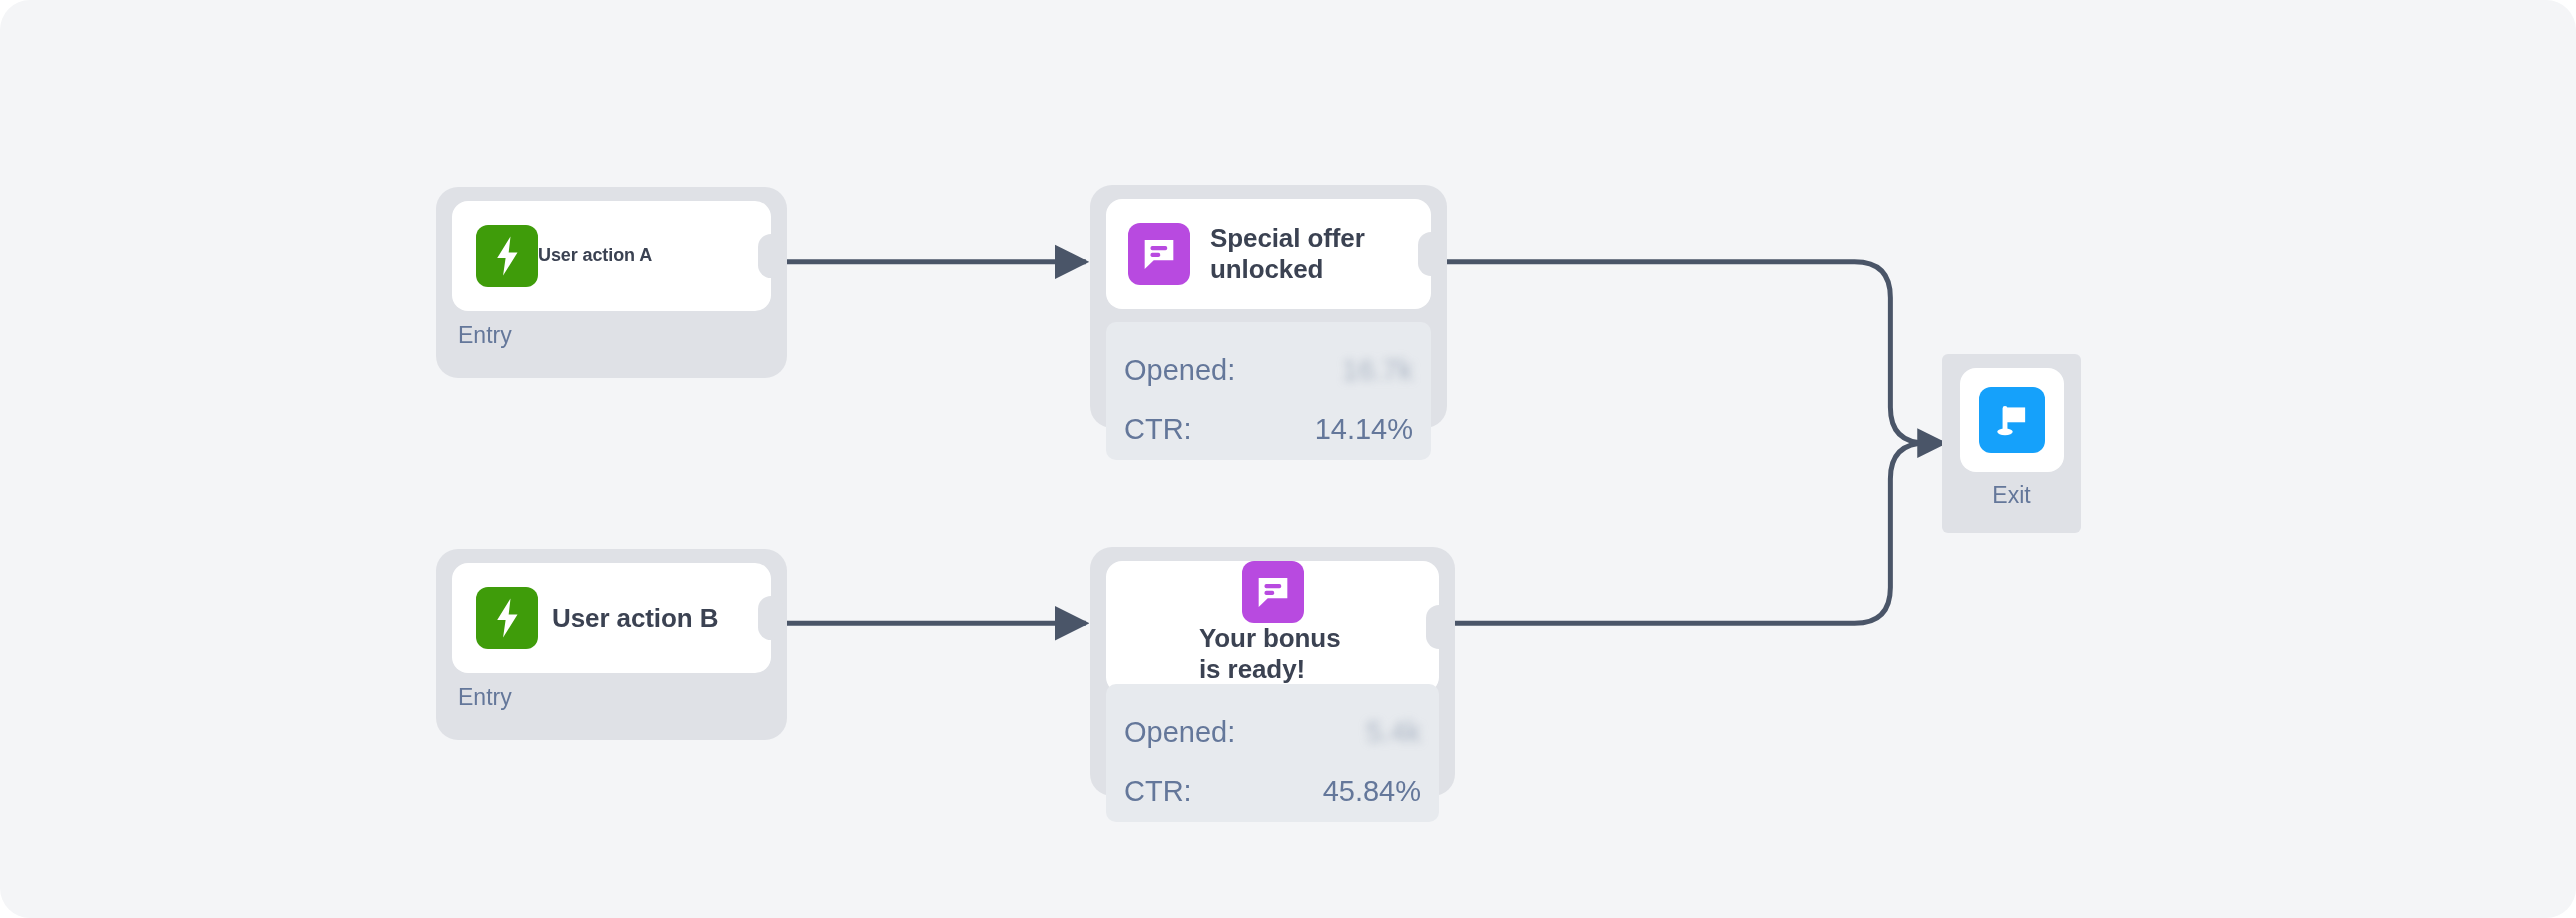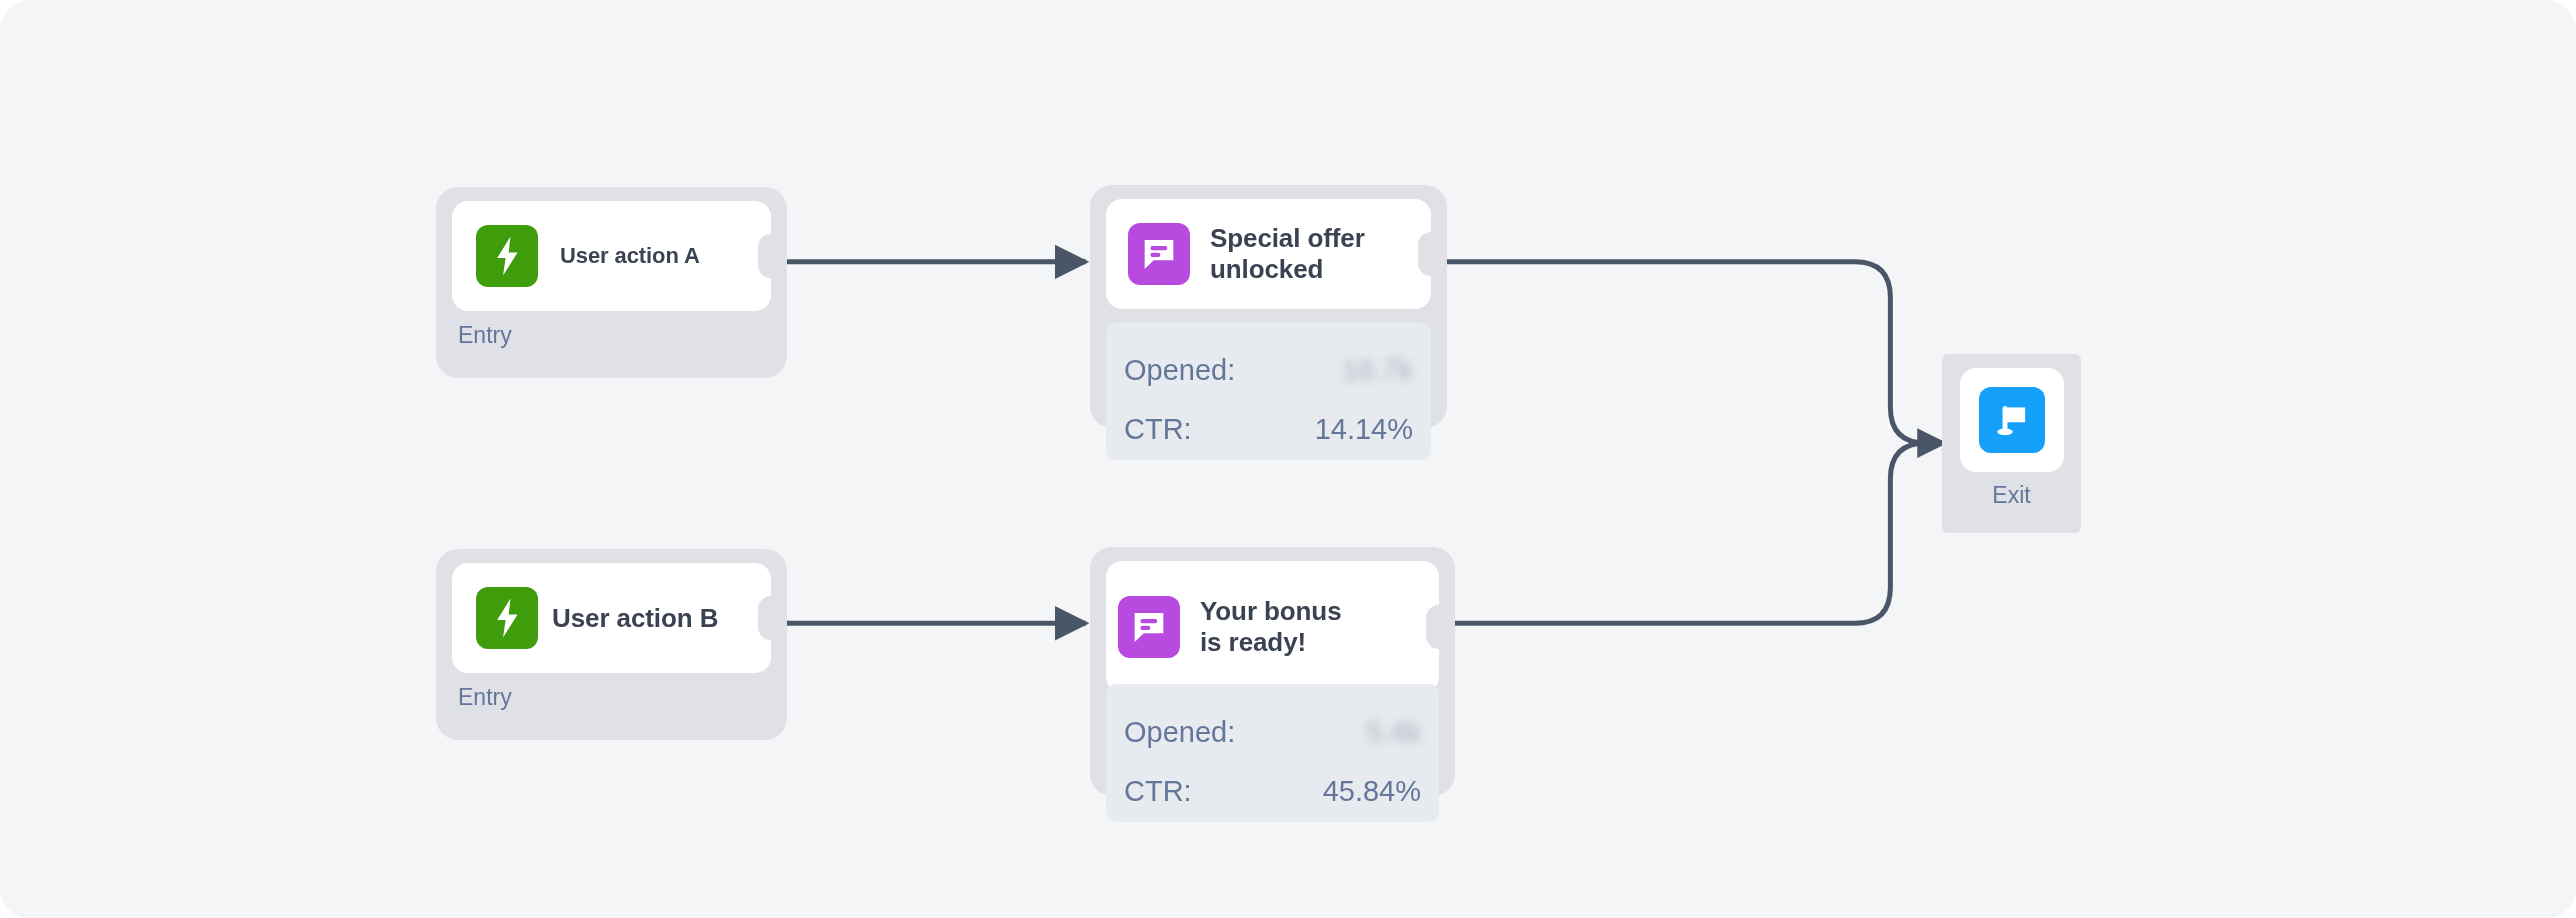--- a/index.html
+++ b/index.html
@@ -185,21 +185,21 @@
 
     <div class="card" style="left:16px; top:14px; width:319px; height:110px; padding:0 24px;">
       <div class="notch"></div>
 
       <div class="icon-tile green" style="width:62px; height:62px;">
         <svg width="34" height="42" viewBox="0 0 24 30" xmlns="http://www.w3.org/2000/svg">
           <path d="M14.5 1 L5 16.5 H11 L9.2 29 L19.5 12.5 H13.2 Z" fill="#ffffff"></path>
         </svg>
       </div>
 
-      <div class="node-title" style="font-size:22px; margin-left:22px;">User action A</div>
+      <div class="node-title" style="font-size:18px; ">User action A</div>
     </div>
 
     <div class="node-caption" style="left:22px; top:135px; font-size:23px;">Entry</div>
   </div>
 
   <div class="node-shell" style="left:436px; top:549px; width:351px; height:191px;">
 
     <div class="card" style="left:16px; top:14px; width:319px; height:110px; padding:0 24px;">
       <div class="notch"></div>
 
@@ -238,21 +238,21 @@
       </div>
       <div class="stat-row">
         <span class="stat-label">CTR:</span>
         <span class="stat-value">14.14%</span>
       </div>
     </div>
   </div>
 
   <div class="node-shell" style="left:1090px; top:547px; width:365px; height:249px;">
 
-    <div class="card" style="left:16px; top:14px; width:333px; height:132px; padding:0 12px;">
+    <div class="card" style="left:16px; top:14px; width:333px; height:132px; padding:0 22px;flex-direction:column;">
       <div class="notch"></div>
 
       <div class="icon-tile purple" style="width:62px; height:62px;">
         <svg width="38" height="38" viewBox="0 0 26 26" xmlns="http://www.w3.org/2000/svg">
           <path d="M3.2 3.5 H22.8 V17.2 H9.4 L3.2 23.2 Z" fill="#ffffff"></path>
           <rect x="7.2" y="7.6" width="11.4" height="2.9" rx="1.2" fill="#b84ae0"></rect>
           <rect x="7.2" y="12.2" width="6.6" height="2.9" rx="1.2" fill="#b84ae0"></rect>
         </svg>
       </div>
 

